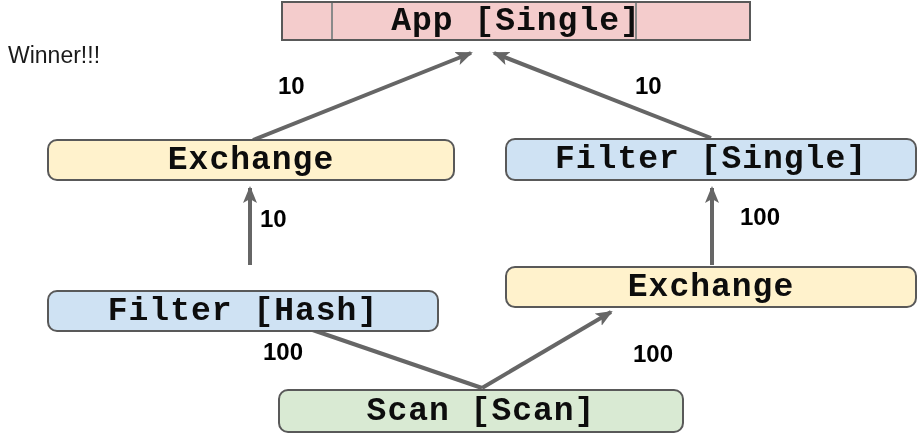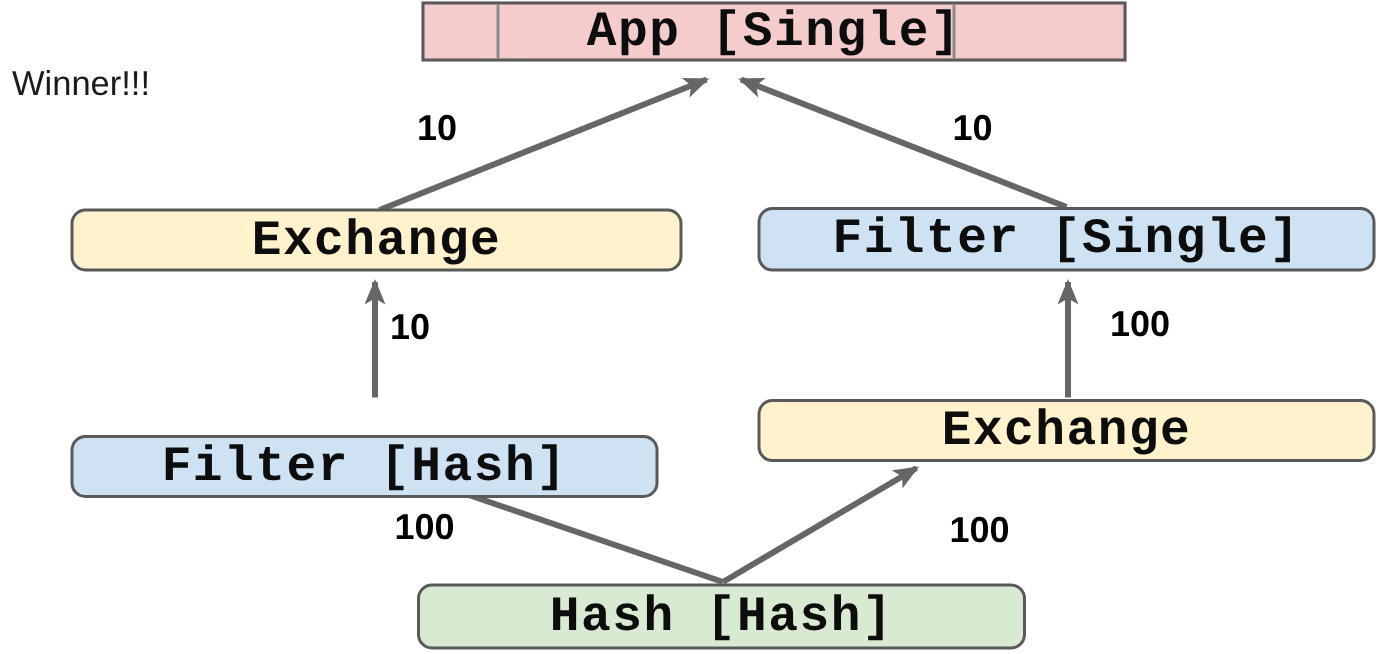--- a/index.html
+++ b/index.html
@@ -71,21 +71,21 @@
 
   <div id="n-filter-hash" class="node" style="background: rgb(207, 226, 243);">
     <span>Filter [Hash]</span>
   </div>
 
   <div id="n-exchange-r" class="node" style="background: rgb(255, 242, 204);">
     <span>Exchange</span>
   </div>
 
   <div id="n-scan" class="node" style="background: rgb(217, 234, 211);">
-    <span>Hash [Hash]</span>
+    <span>Scan [Scan]</span>
   </div>
 
   <div class="edge-label" style="left:278px;top:74px;">10</div>
   <div class="edge-label" style="left:635px;top:74px;">10</div>
   <div class="edge-label" style="left:260px;top:207px;">10</div>
   <div class="edge-label" style="left:740px;top:205px;">100</div>
   <div class="edge-label" style="left:263px;top:340px;">100</div>
   <div class="edge-label" style="left:633px;top:342px;">100</div>
 
 </div>

